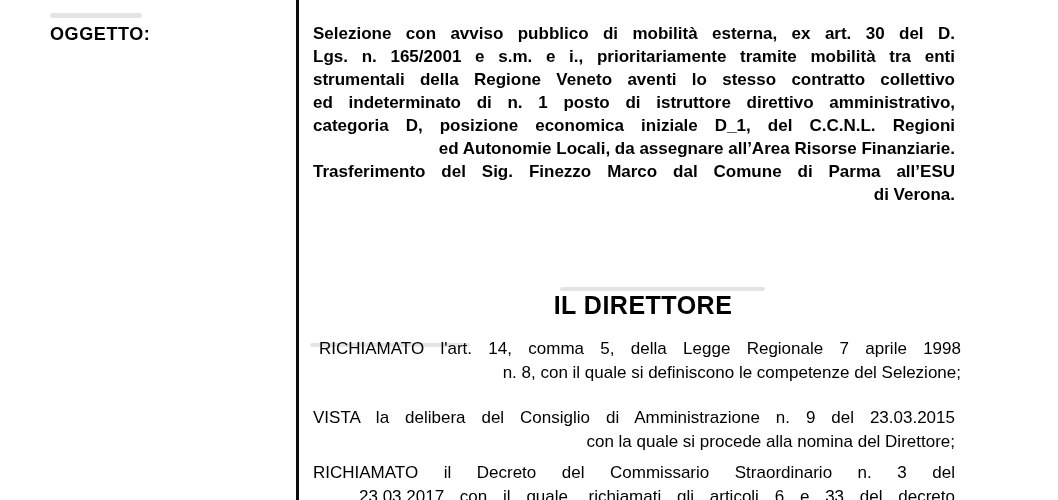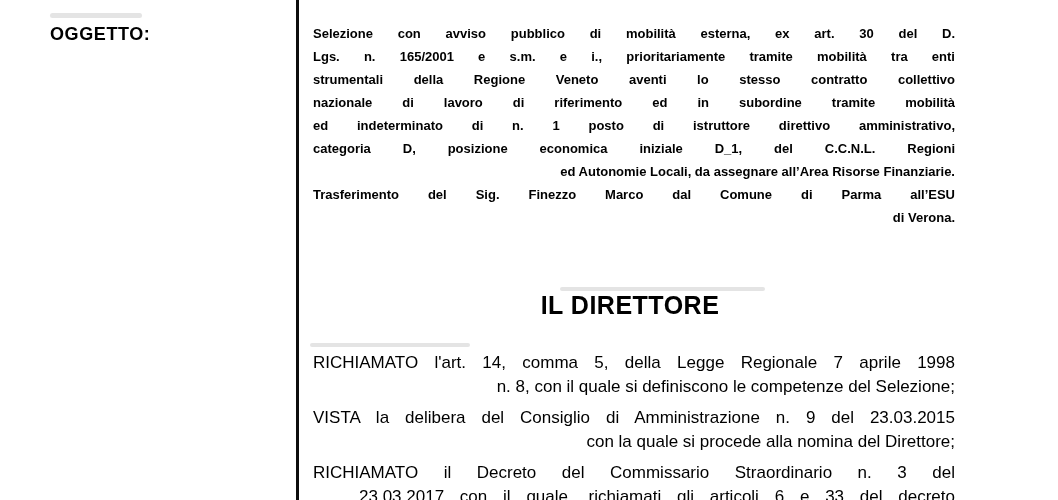--- a/index.html
+++ b/index.html
@@ -31,42 +31,42 @@
     font-size: 18px;
     font-weight: bold;
     letter-spacing: 0.6px;
     white-space: nowrap;
   }
   .oggetto-block {
     position: absolute;
     left: 313px;
     top: 22px;
     width: 642px;
-    font-size: 13px;
+    font-size: 17px;
     font-weight: bold;
     line-height: 23px;
   }
   .heading {
     position: absolute;
-    left: 309px;
+    left: 322px;
     top: 291px;
     width: 642px;
     text-align: center;
     font-size: 25px;
     font-weight: bold;
     letter-spacing: 0.5px;
   }
   .para {
     position: absolute;
     left: 313px;
     width: 642px;
     font-size: 17px;
     line-height: 24px;
   }
-  .p1 { top: 351px; }
+  .p1 { top: 337px; margin-left: 6px; }
   .p2 { top: 406px; }
   .p3 { top: 461px; }
   .just {
     text-align: justify;
     text-align-last: justify;
   }
   .left { text-align: right; }
   .cont { margin-left: 46px; }
   .smudge {
     position: absolute;
@@ -88,21 +88,20 @@
   <div class="smudge s1"></div>
   <div class="smudge s2"></div>
   <div class="smudge s3"></div>
 
   <div class="oggetto-label">OGGETTO:</div>
 
   <div class="oggetto-block">
     <div class="just">Selezione con avviso pubblico di mobilità esterna, ex art. 30 del D.</div>
     <div class="just">Lgs. n. 165/2001 e s.m. e i., prioritariamente tramite mobilità tra enti</div>
     <div class="just">strumentali della Regione Veneto aventi lo stesso contratto collettivo</div>
-    <div class="just">nazionale di lavoro di riferimento ed in subordine tramite mobilità</div>
     <div class="just">ed indeterminato di n. 1 posto di istruttore direttivo amministrativo,</div>
     <div class="just">categoria D, posizione economica iniziale D_1, del C.C.N.L. Regioni</div>
     <div class="left">ed Autonomie Locali, da assegnare all’Area Risorse Finanziarie.</div>
     <div class="just">Trasferimento del Sig. Finezzo Marco dal Comune di Parma all’ESU</div>
     <div class="left">di Verona.</div>
   </div>
 
   <div class="heading">IL DIRETTORE</div>
 
   <div class="para p1">

